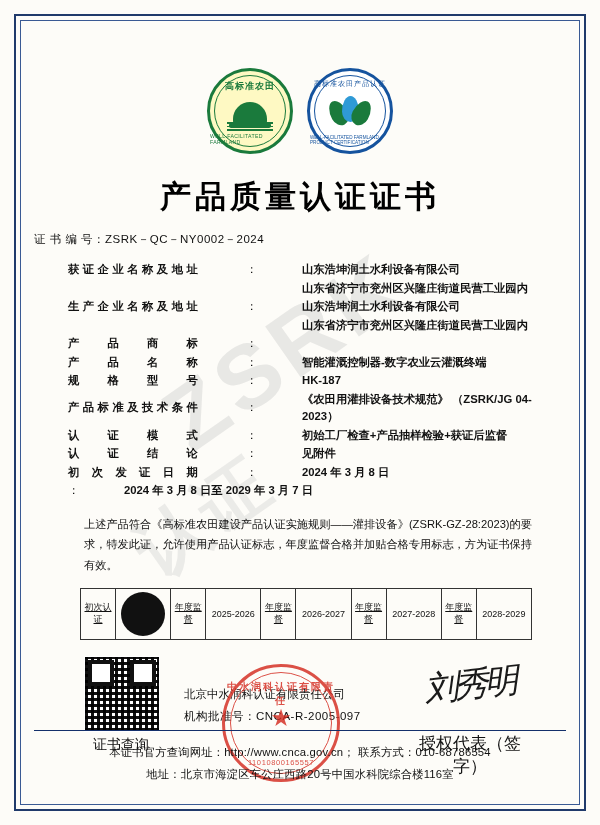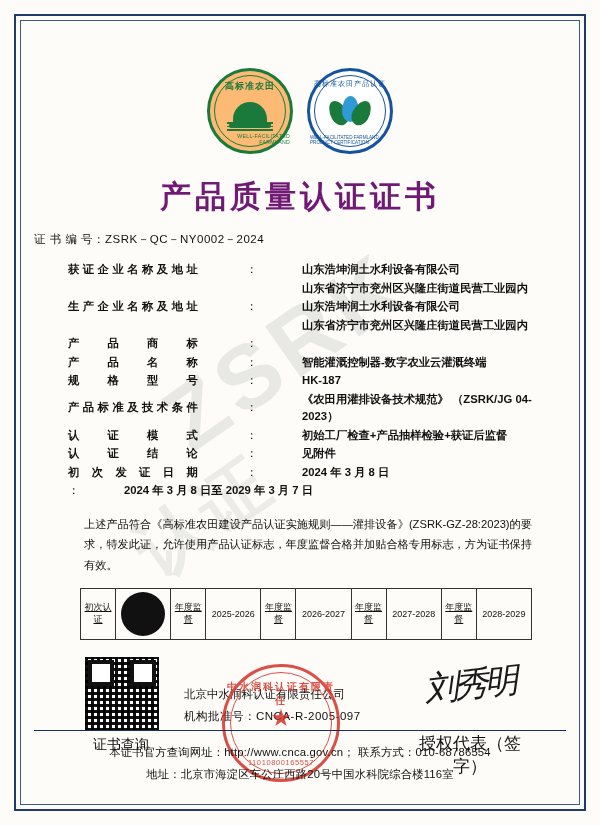--- a/index.html
+++ b/index.html
@@ -82,22 +82,21 @@
   }
   .seal {
     width: 80px; height: 80px;
     border-radius: 50%;
     position: relative;
     display: flex; align-items: center; justify-content: center;
     flex-direction: column;
   }
   .seal-green {
     border: 3px solid #1a7a3c;
-    background: #fdba74;
-    text-align: right;
+    background: #fef9c3;
   }
   .seal-green .ring {
     position: absolute;
     left: 4px; top: 4px; right: 4px; bottom: 4px;
     border-radius: 50%;
     border: 1px solid #1a7a3c;
   }
   .seal-green .top-text {
     position: absolute;
     top: 9px;
@@ -171,21 +170,21 @@
   .leaf.l1 { left: 0; top: 4px; background: #1a7a3c; transform: rotate(-28deg); }
   .leaf.l2 { left: 12px; top: 0; background: #2f9ad6; }
   .leaf.l3 { left: 23px; top: 4px; background: #1a7a3c; transform: rotate(28deg); }
 
   
   .title {
     text-align: center;
     font-family: "Liberation Serif", serif;
     font-size: 31px;
     font-weight: bold;
-    color: #701a75;
+    color: #000000;
     letter-spacing: 4px;
     margin-top: 22px;
   }
   .certno {
     font-size: 11.5px;
     color: #111;
     margin-top: 14px;
     letter-spacing: 0.5px;
   }
 

